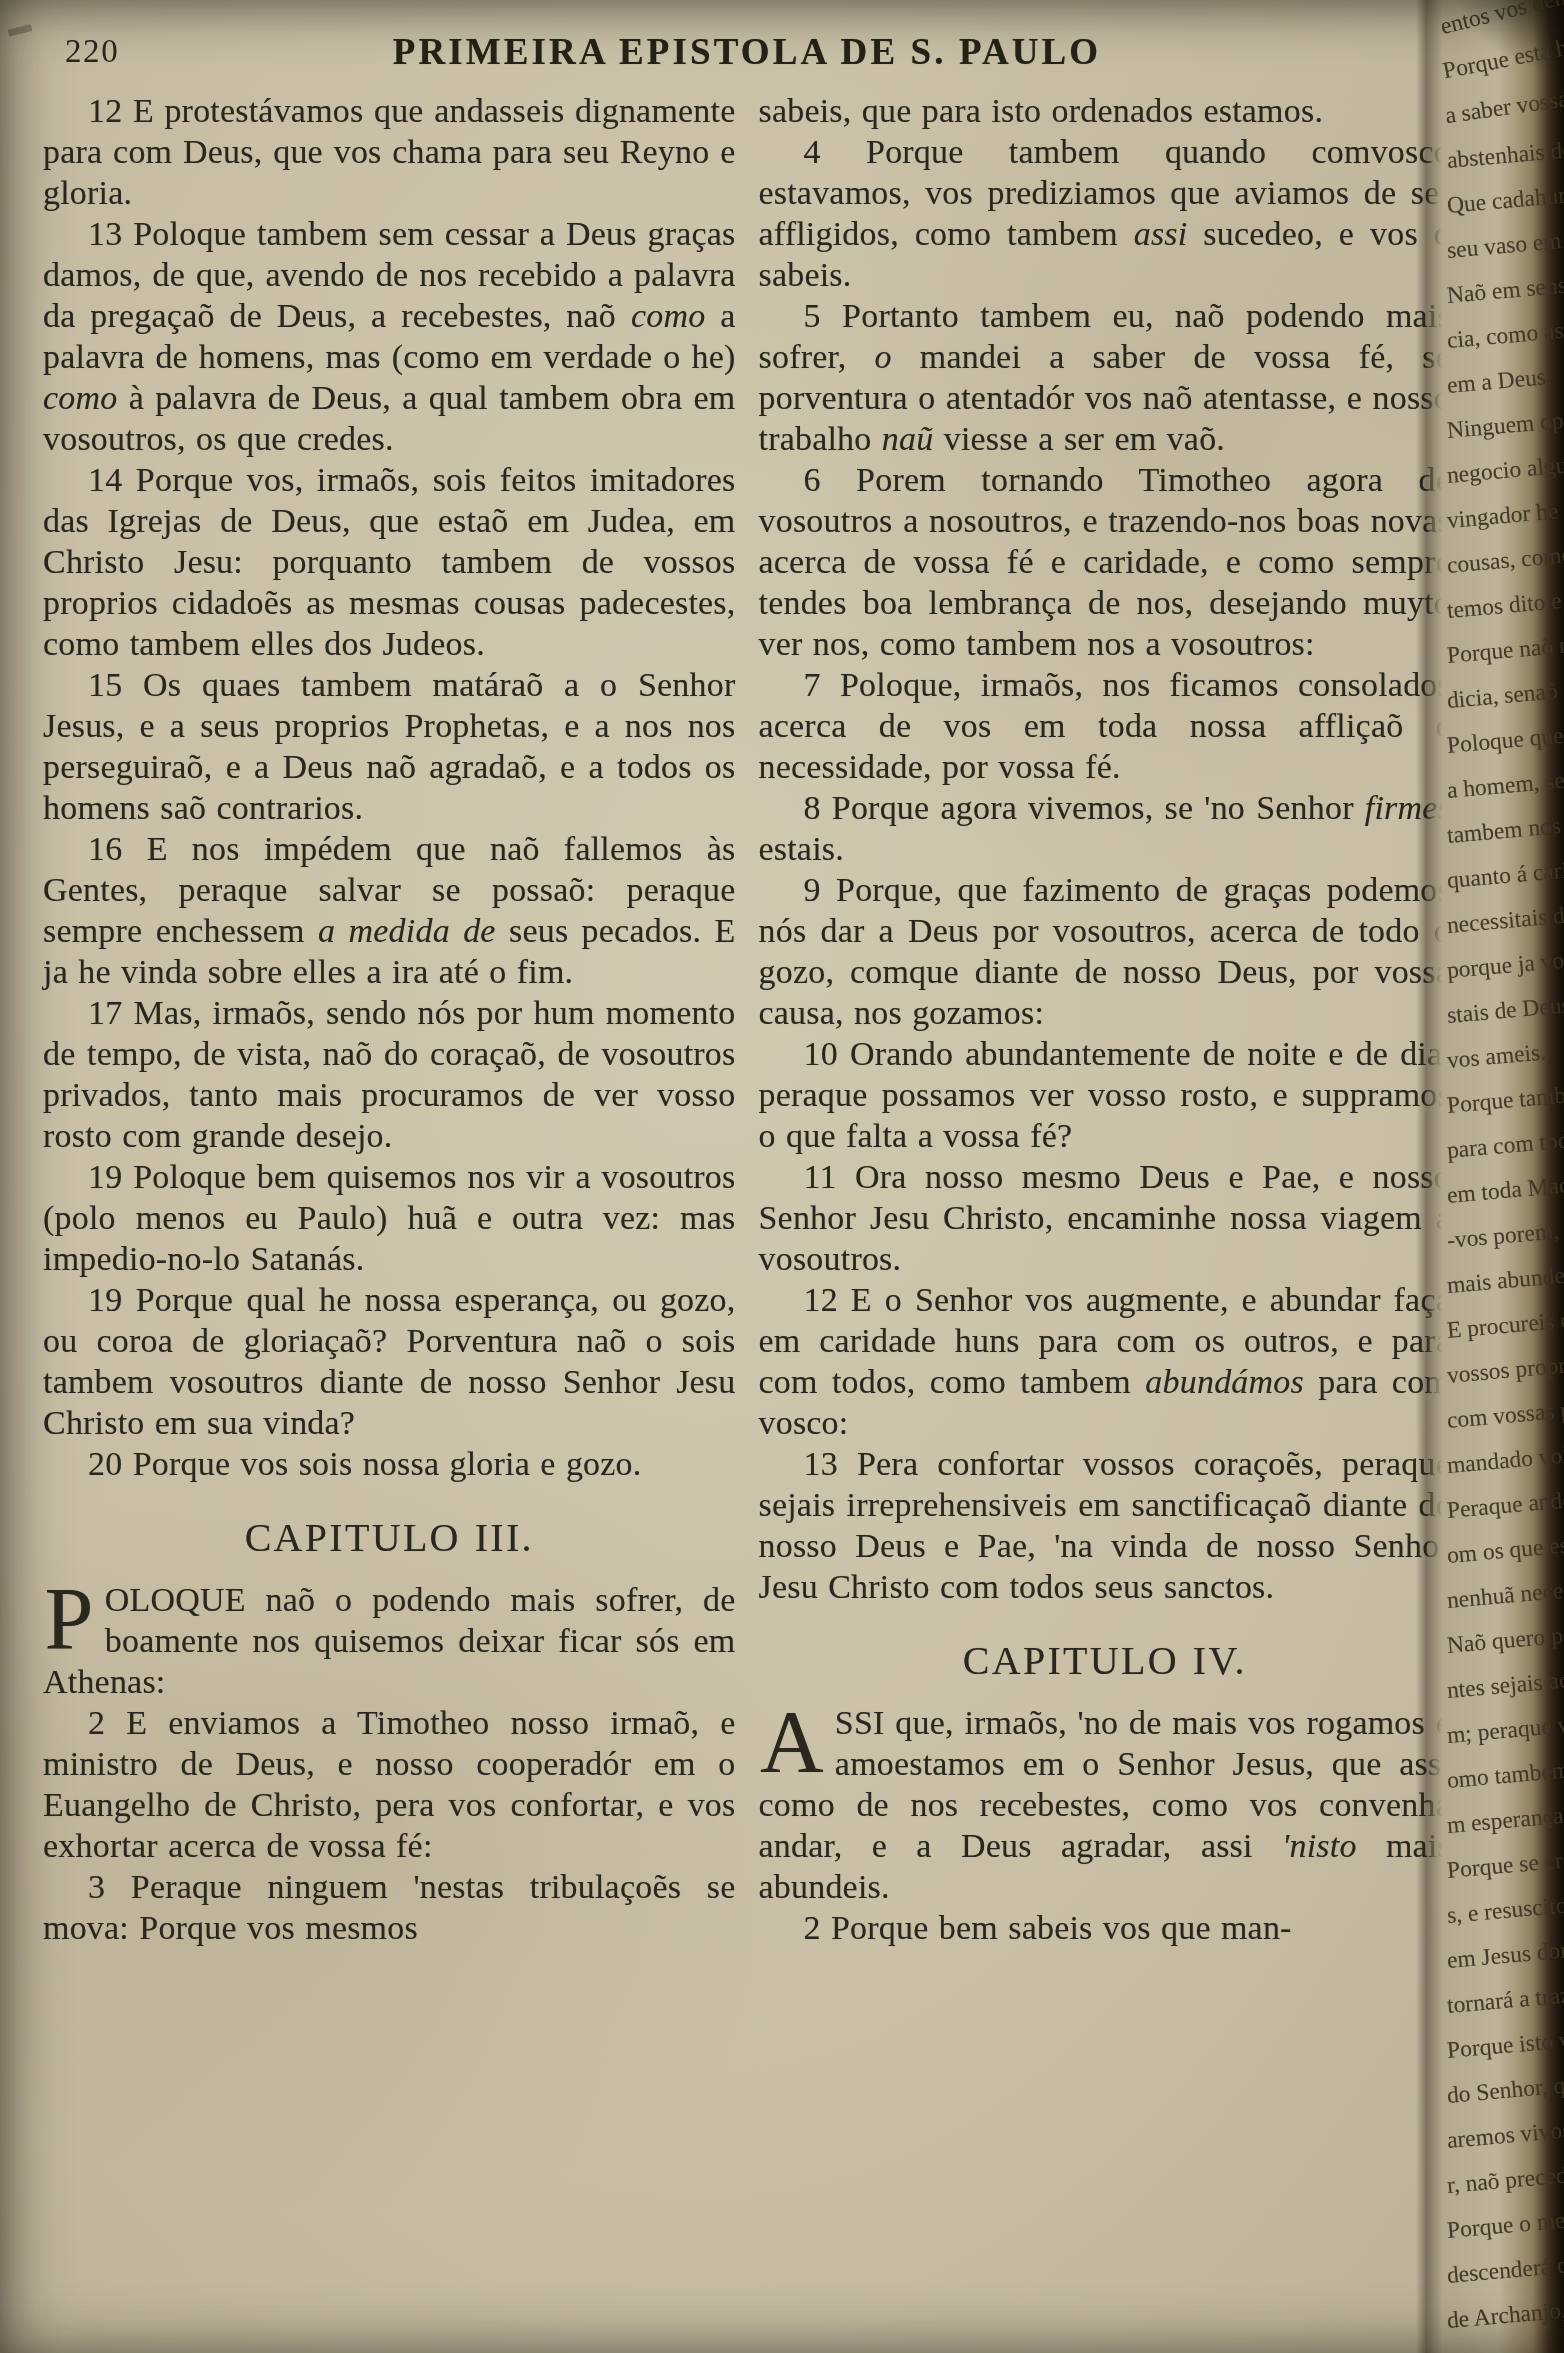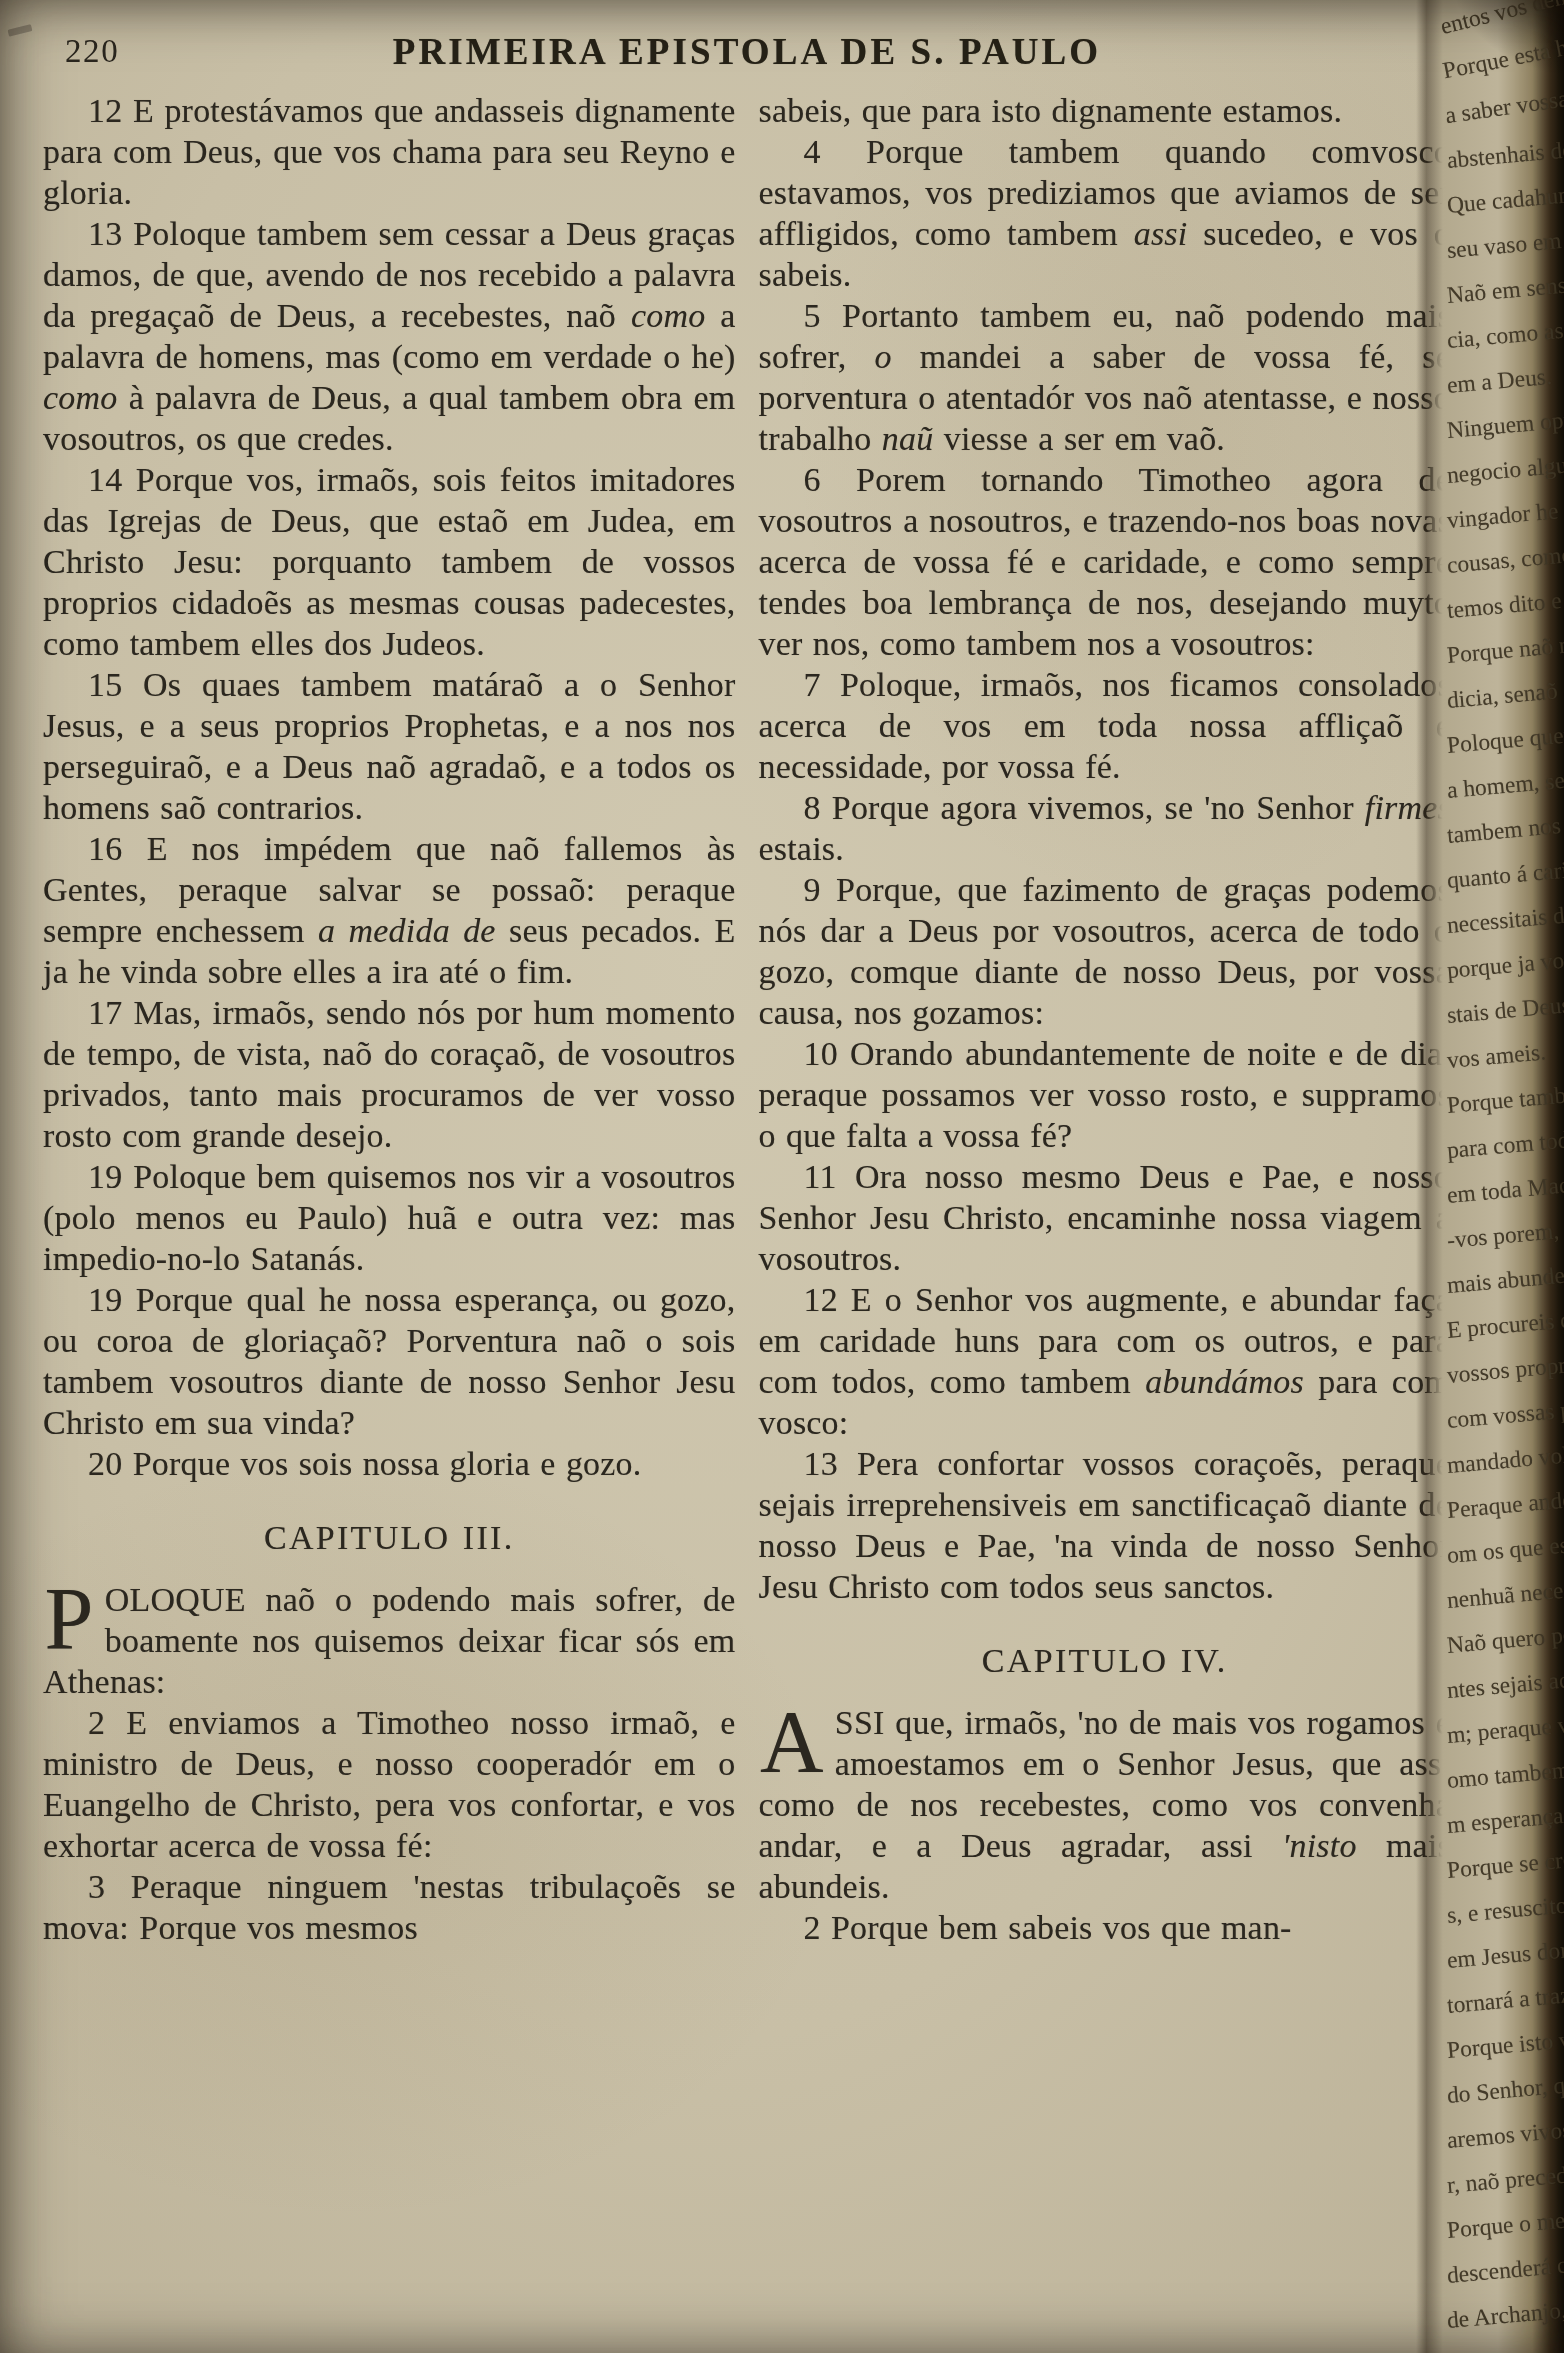--- a/index.html
+++ b/index.html
@@ -38,21 +38,21 @@
   .columns{ display:flex; gap:23px; margin-top:6.3px; }
   .col{
     width:694px; text-align:justify; font-size:34px; line-height:41px;
     word-spacing:1.6px; letter-spacing:0.2px;
     text-shadow:0 0 0.8px rgba(43,39,31,0.35);
   }
   .col p{ margin:0; text-indent:45px; }
   .col p.noindent{ text-indent:0; }
   .col p.dropcap-p{ text-indent:0; }
   .chapter-heading{
-    text-align:center; font-size:34px; letter-spacing:2.3px;
+    text-align:center; font-size:40px; letter-spacing:2.3px;
     margin:33px 0 20.3px 0; text-indent:0;
   }
   .dc{
     float:left; font-size:88px; line-height:66px;
     padding:7.8px 11px 0 1.6px; color:#2b271f;
   }
   i{ font-style:italic; }
 
   
   .edge{
@@ -102,21 +102,21 @@
           <p>17 Mas, irmaõs, sendo nós por hum momento de tempo, de vista, naõ do coraçaõ, de vosoutros privados, tanto mais procuramos de ver vosso rosto com grande desejo.</p>
           <p>19 Poloque bem quisemos nos vir a vosoutros (polo menos eu Paulo) huã e outra vez: mas impedio-no-lo Satanás.</p>
           <p>19 Porque qual he nossa esperança, ou gozo, ou coroa de gloriaçaõ? Porventura naõ o sois tambem vosoutros diante de nosso Senhor Jesu Christo em sua vinda?</p>
           <p>20 Porque vos sois nossa gloria e gozo.</p>
           <div class="chapter-heading">CAPITULO III.</div>
           <p class="dropcap-p"><span class="dc">P</span>OLOQUE naõ o podendo mais sofrer, de boamente nos quisemos deixar ficar sós em Athenas:</p>
           <p>2 E enviamos a Timotheo nosso irmaõ, e ministro de Deus, e nosso cooperadór em o Euangelho de Christo, pera vos confortar, e vos exhortar acerca de vossa fé:</p>
           <p>3 Peraque ninguem 'nestas tribulaçoẽs se mova: Porque vos mesmos</p>
         </div>
       <div class="col">
-          <p class="noindent">sabeis, que para isto dignamente estamos.</p>
+          <p class="noindent">sabeis, que para isto ordenados estamos.</p>
           <p>4 Porque tambem quando comvosco estavamos, vos prediziamos que aviamos de ser affligidos, como tambem <i>assi</i> sucedeo, e vos o sabeis.</p>
           <p>5 Portanto tambem eu, naõ podendo mais sofrer, <i>o</i> mandei a saber de vossa fé, se porventura o atentadór vos naõ atentasse, e nosso trabalho <i>naũ</i> viesse a ser em vaõ.</p>
           <p>6 Porem tornando Timotheo agora de vosoutros a nosoutros, e trazendo-nos boas novas acerca de vossa fé e caridade, e como sempre tendes boa lembrança de nos, desejando muyto ver nos, como tambem nos a vosoutros:</p>
           <p>7 Poloque, irmaõs, nos ficamos consolados acerca de vos em toda nossa affliçaõ e necessidade, por vossa fé.</p>
           <p>8 Porque agora vivemos, se 'no Senhor <i>firmes</i> estais.</p>
           <p>9 Porque, que fazimento de graças podemos nós dar a Deus por vosoutros, acerca de todo o gozo, comque diante de nosso Deus, por vossa causa, nos gozamos:</p>
           <p>10 Orando abundantemente de noite e de dia, peraque possamos ver vosso rosto, e suppramos o que falta a vossa fé?</p>
           <p>11 Ora nosso mesmo Deus e Pae, e nosso Senhor Jesu Christo, encaminhe nossa viagem a vosoutros.</p>
           <p>12 E o Senhor vos augmente, e abundar faça em caridade huns para com os outros, e para com todos, como tambem <i>abundámos</i> para com vosco:</p>
           <p>13 Pera confortar vossos coraçoẽs, peraque sejais irreprehensiveis em sanctificaçaõ diante de nosso Deus e Pae, 'na vinda de nosso Senhor Jesu Christo com todos seus sanctos.</p>

